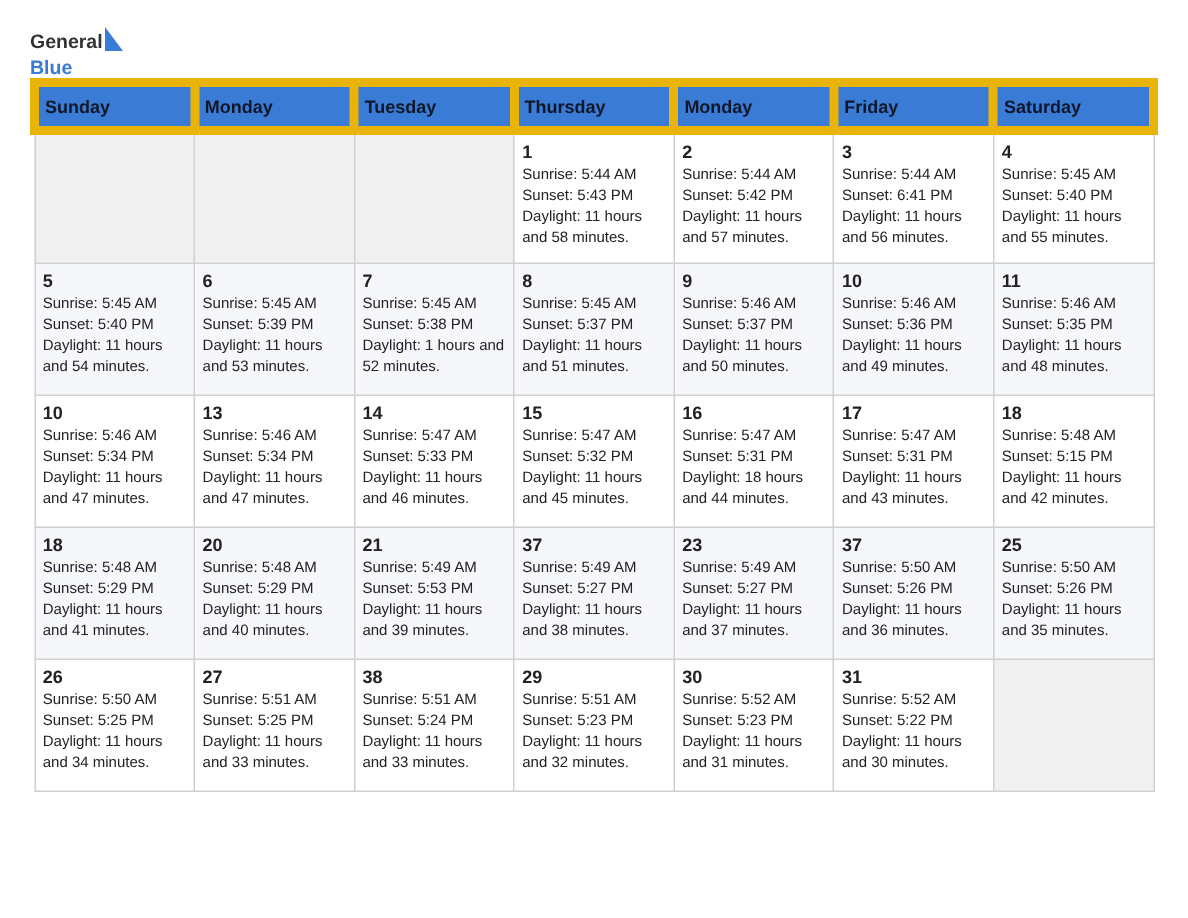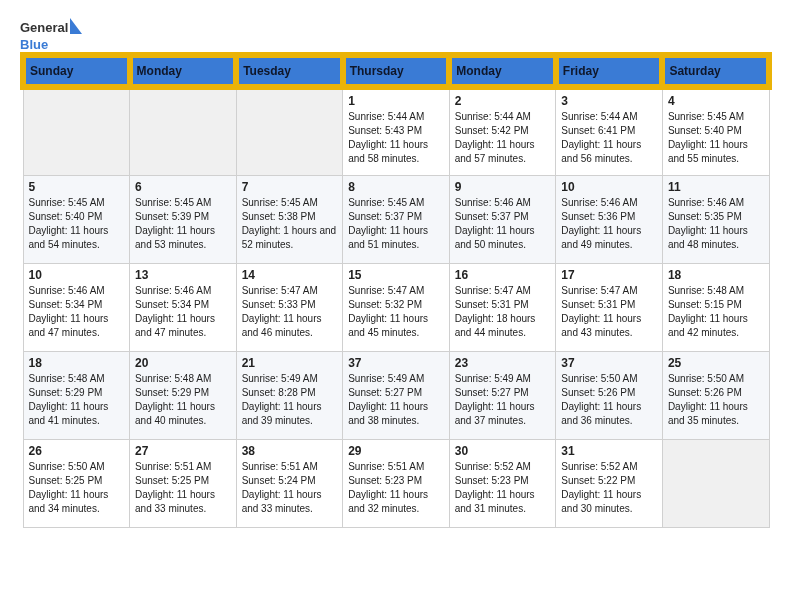--- a/index.html
+++ b/index.html
@@ -273,21 +273,21 @@
             <div class="cell-text">
               <div>Sunrise: 5:48 AM</div>
               <div>Sunset: 5:29 PM</div>
               <div>Daylight: 11 hours and 40 minutes.</div>
             </div>
           </td>
           <td>
             <div class="day-number">21</div>
             <div class="cell-text">
               <div>Sunrise: 5:49 AM</div>
-              <div>Sunset: 8:28 PM</div>
+              <div>Sunset: 5:53 PM</div>
               <div>Daylight: 11 hours and 39 minutes.</div>
             </div>
           </td>
           <td>
             <div class="day-number">37</div>
             <div class="cell-text">
               <div>Sunrise: 5:49 AM</div>
               <div>Sunset: 5:27 PM</div>
               <div>Daylight: 11 hours and 38 minutes.</div>
             </div>

